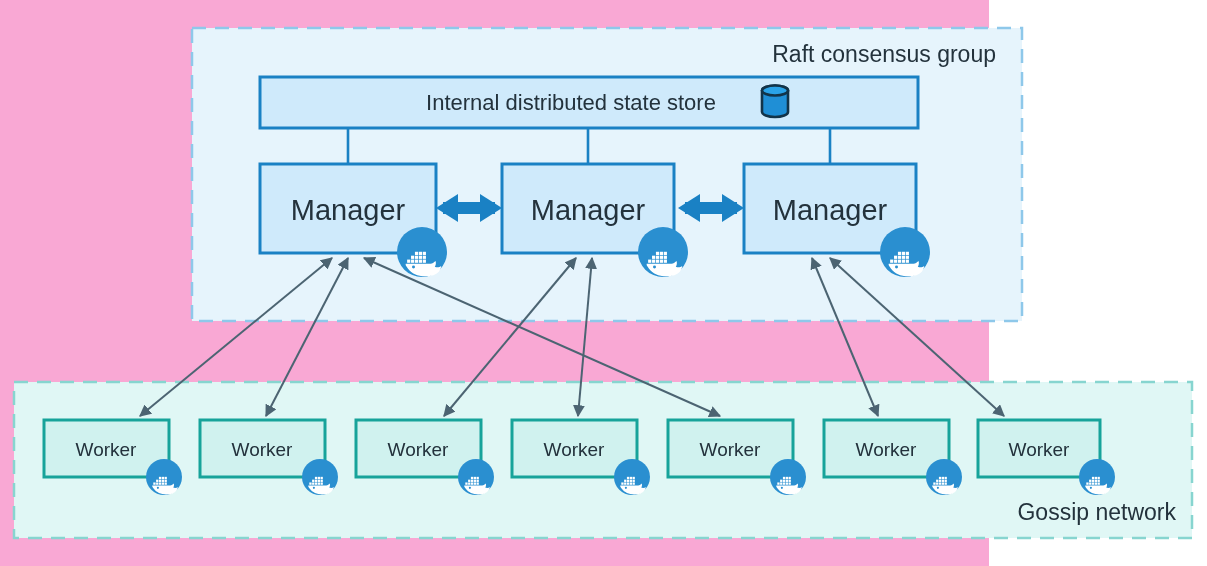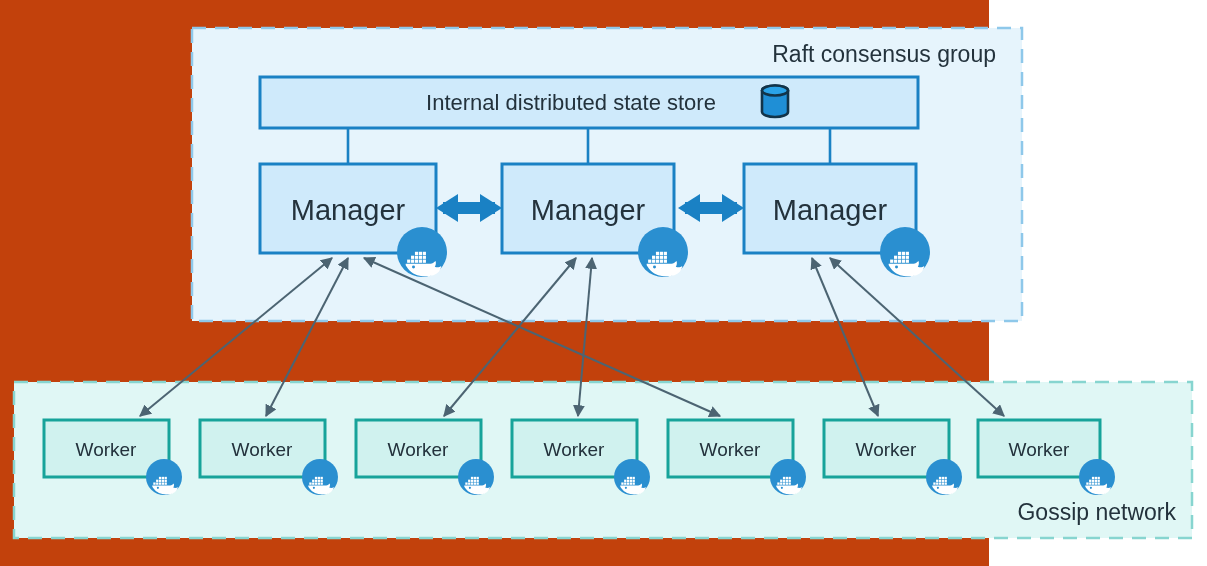--- a/index.html
+++ b/index.html
@@ -10,21 +10,21 @@
   body {
     width: 1207px;
     height: 566px;
     font-family: "Liberation Sans", sans-serif;
     overflow: hidden;
   }
   #diagram-root {
     position: relative;
     width: 989px;
     height: 566px;
-    background: #c2410c;
+    background: #f9a8d4;
   }
   svg.diagram {
     display: block;
     width: 1207px;
     height: 566px;
   }
   text {
     font-family: "Liberation Sans", sans-serif;
     fill: #23323c;
   }

